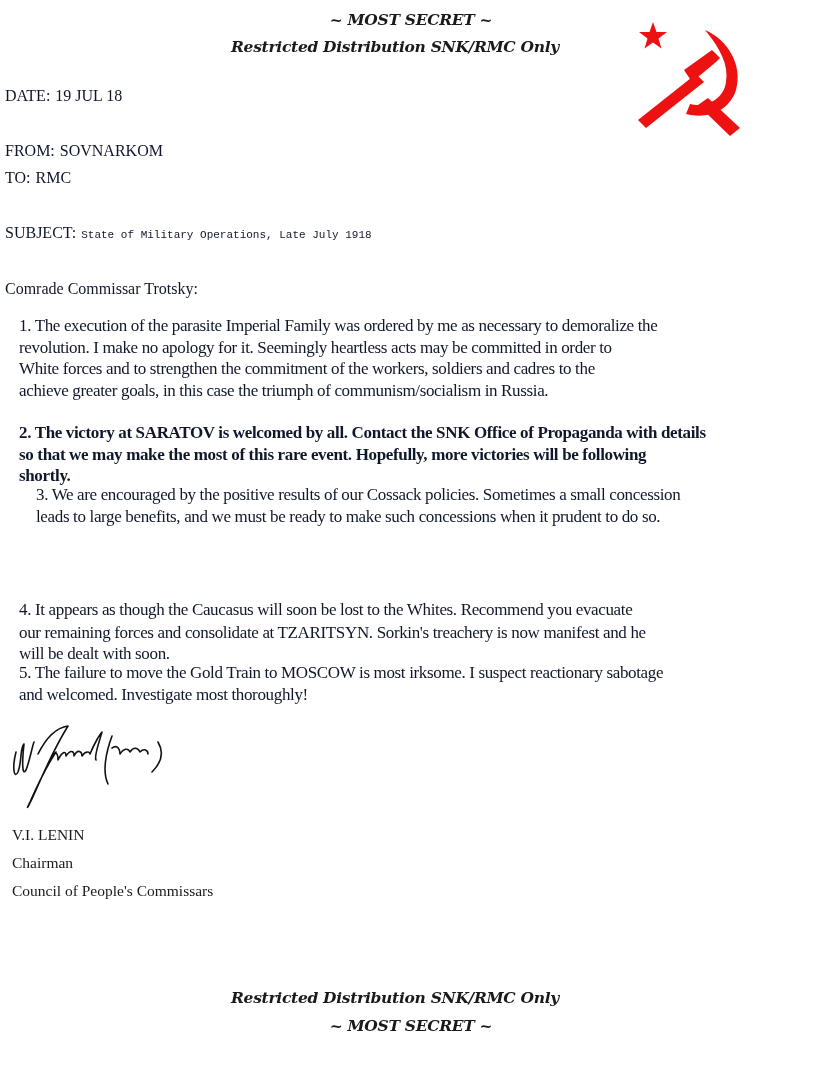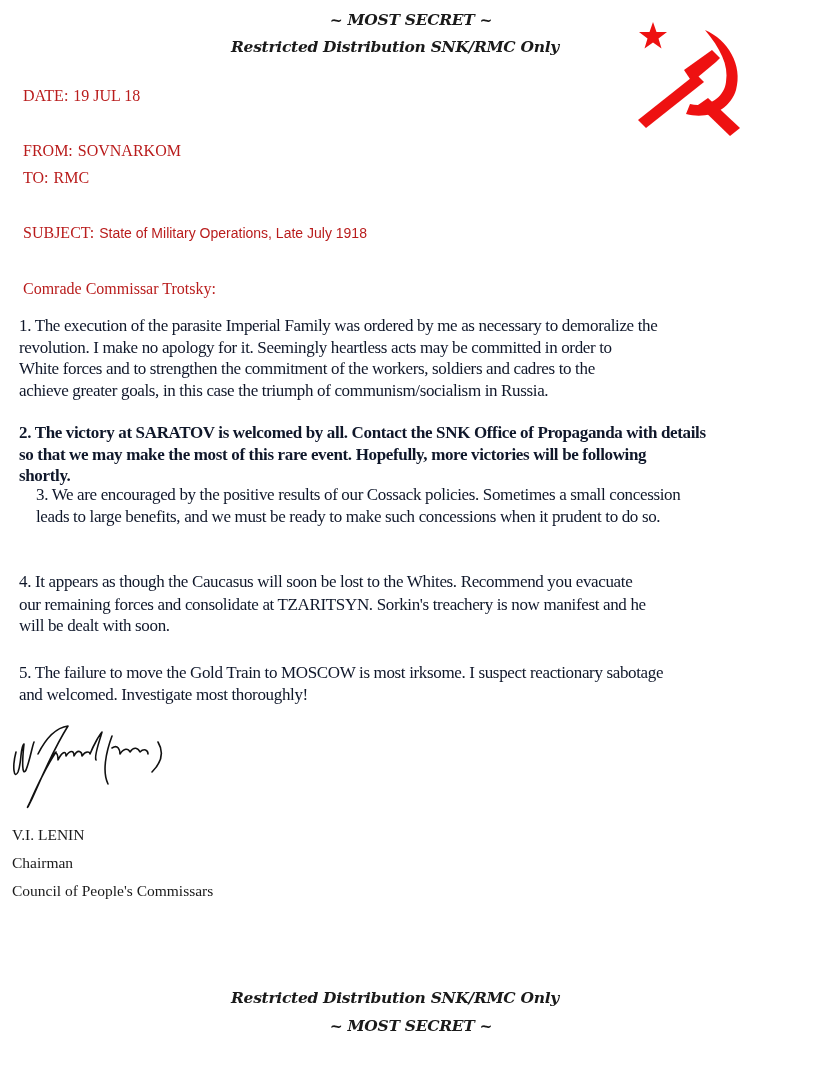--- a/index.html
+++ b/index.html
@@ -38,24 +38,24 @@
     .logo {
       position: absolute;
       left: 628px;
       top: 10px;
       width: 130px;
       height: 130px;
     }
 
     .meta {
       position: absolute;
-      left: 23px;
+      left: 5px;
       font-family: "Liberation Serif", "DejaVu Serif", serif;
       font-size: 16px;
-      color: #b91c1c;
+      color: #0f172a;
       white-space: nowrap;
     }
     #date-line { top: 87px; }
     #from-line { top: 142px; }
     #to-line { top: 169px; text-align: center; }
     #subject-line { top: 224px; }
     #salutation { top: 280px; }
     .meta .lbl { margin-right: 5px; }
 
     .para {
@@ -67,21 +67,21 @@
       line-height: 21.5px;
       color: #0f172a;
       letter-spacing: -0.35px;
     }
     .para .line { display: block; white-space: nowrap; }
     #para-1 { top: 315px; }
     #para-2 { top: 422px; font-weight: bold; }
     #para-3 { top: 484px; margin-left: 17px; }
     #para-4 { top: 571px; }
     #para-5 { top: 662px; }
-    #para-4 .line:nth-child(1) { letter-spacing: -0.35px; }
+    #para-4 .line:nth-child(1) { letter-spacing: -0.35px; margin-top: 28px; }
     #para-4 .line:nth-child(2) { margin-top: 1px; }
 
     .signature {
       position: absolute;
       left: 8px;
       top: 722px;
       width: 160px;
       height: 95px;
     }
 
@@ -121,21 +121,21 @@
 <div id="date-line" class="meta">
   <span class="lbl">DATE:</span><span>19 JUL 18</span>
 </div>
 <div id="from-line" class="meta">
   <span class="lbl">FROM:</span><span>SOVNARKOM</span>
 </div>
 <div id="to-line" class="meta">
   <span class="lbl">TO:</span><span>RMC</span>
 </div>
 <div id="subject-line" class="meta">
-  <span class="lbl">SUBJECT:</span><span style="font-family:Liberation Sans, sans-serif;font-size:14px;text-align:right;">State of Military Operations, Late July 1918</span>
+  <span class="lbl">SUBJECT:</span><span style="font-family:Liberation Mono, monospace;font-size:11px;text-align:right;">State of Military Operations, Late July 1918</span>
 </div>
 <div id="salutation" class="meta">Comrade Commissar Trotsky:</div>
 
 <div id="para-1" class="para">
   <span class="line">1. The execution of the parasite Imperial Family was ordered by me as necessary to demoralize the</span>
   <span class="line">revolution. I make no apology for it. Seemingly heartless acts may be committed in order to</span>
   <span class="line">White forces and to strengthen the commitment of the workers, soldiers and cadres to the</span>
   <span class="line">achieve greater goals, in this case the triumph of communism/socialism in Russia.</span>
 </div>
 <div id="para-2" class="para">

